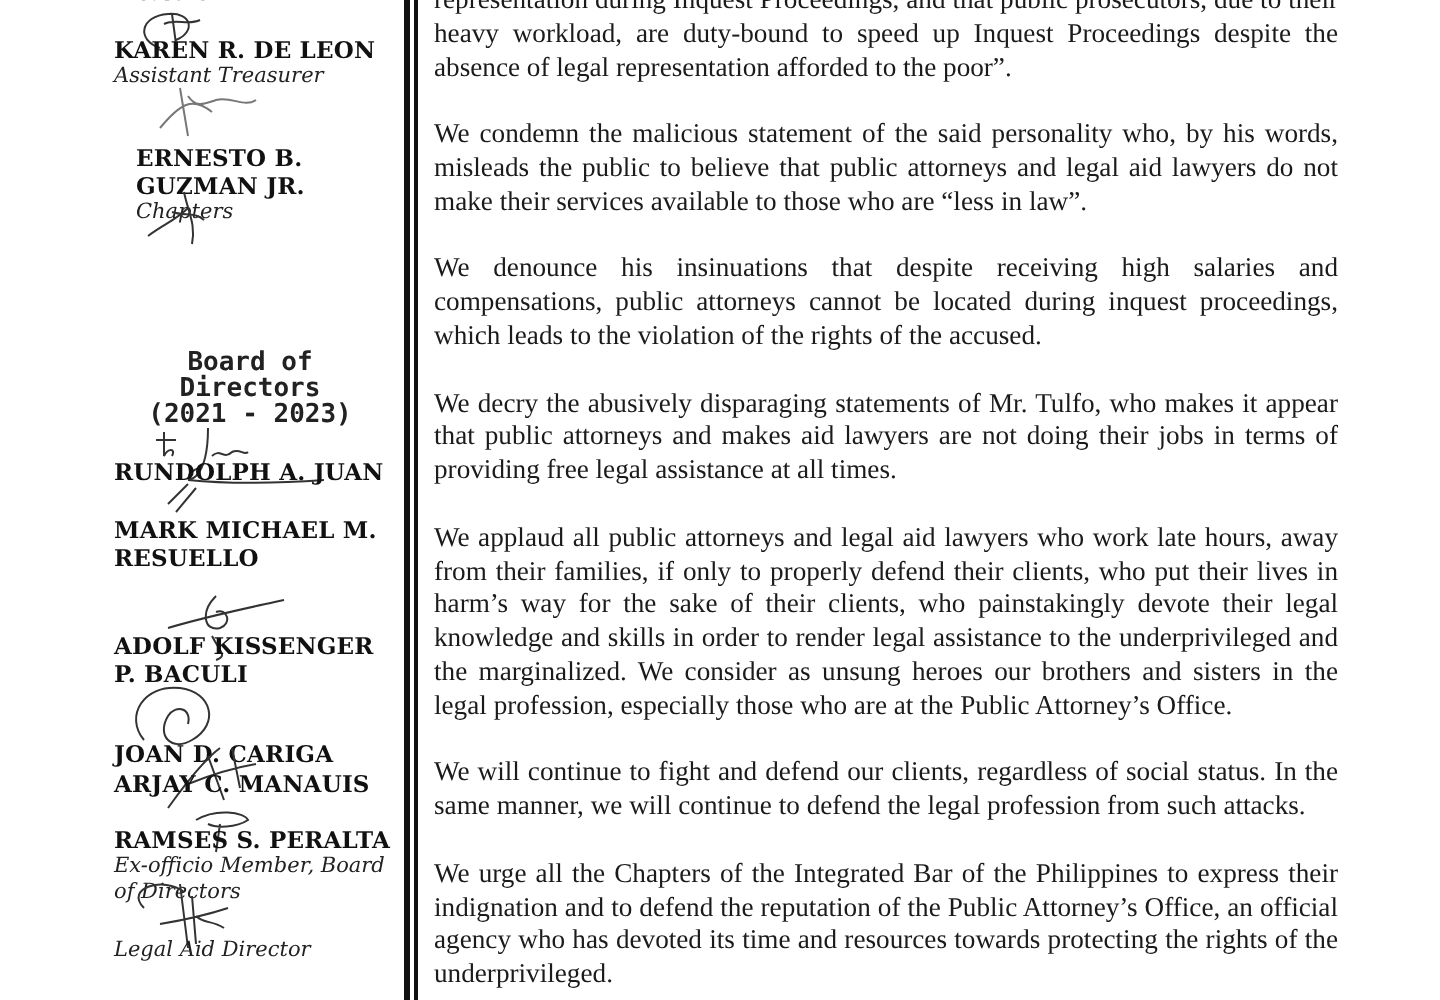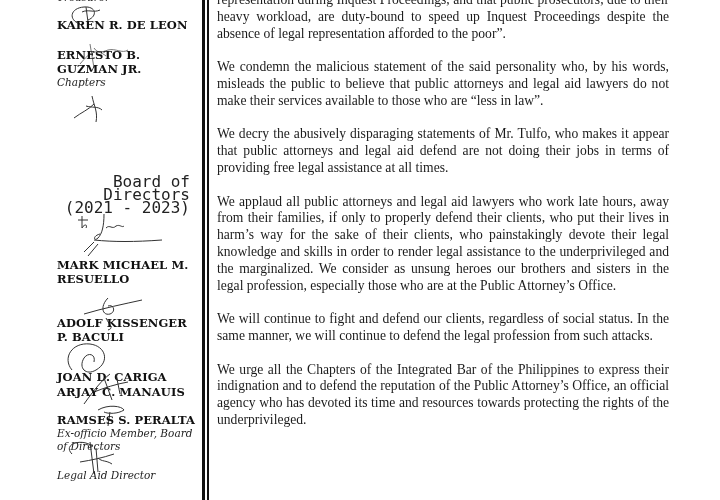--- a/index.html
+++ b/index.html
@@ -14,22 +14,22 @@
     .name {
       font-family:"DejaVu Serif", serif; font-weight:bold; font-size:11.5px;
       line-height:14px; color:#111; letter-spacing:0.1px;
     }
     .role {
       font-family:"DejaVu Serif", serif; font-style:italic; font-size:10.5px;
       line-height:13px; color:#222;
     }
     .board-heading {
       position:absolute; left:60px; top:175px; width:130px;
-      font-family:"DejaVu Sans Mono", monospace; font-size:16px; line-height:13px;
-      color:#222; text-align:right; font-weight:normal;
+      font-family:"DejaVu Sans Mono", monospace; font-size:13px; line-height:13px;
+      color:#222; text-align:center; font-weight:bold;
     }
     .signature {
       position:absolute; pointer-events:none;
     }
     .divider-thick {
       position:absolute; left:202px; top:0; width:3px; height:500px; background:#111;
     }
     .divider-thin {
       position:absolute; left:207px; top:0; width:1.5px; height:500px; background:#111;
     }
@@ -46,42 +46,46 @@
 <div class="sidebar">
   <div class="officer" style="top:-9px;">
     <div class="role">Treasurer</div>
   </div>
 
   <svg class="signature" style="left:62px;top:4px;" width="50" height="26">
     <path d="M18 20 C6 16 8 4 22 3 C34 2 36 12 26 16 M20 8 C26 5 32 9 38 6 M24 3 L26 18" stroke="#333" stroke-width="1" fill="none"></path>
   </svg>
   <div class="officer" style="top:18px;">
     <div class="name">KAREN R. DE LEON</div>
+    <div class="role">Assistant Treasurer</div>
   </div>
 
   <svg class="signature" style="left:76px;top:42px;" width="60" height="28">
     <path d="M4 22 C14 10 20 6 30 14 M18 6 C22 12 26 10 32 8 C40 6 46 12 52 8 M14 2 L18 26" stroke="#555" stroke-width="1" fill="none" opacity="0.8"></path>
   </svg>
-  <div class="officer" style="top:48px;">
+  <div class="officer" style="top:72px;margin-left:11px;">
     <div class="name">ERNESTO B. GUZMAN JR.</div>
     <div class="role">Chapters</div>
   </div>
 
   <svg class="signature" style="left:70px;top:92px;" width="40" height="34">
     <path d="M4 26 C12 20 18 18 24 12 M22 4 C24 14 28 20 26 30 M16 14 C22 16 28 14 32 18" stroke="#333" stroke-width="1" fill="none"></path>
   </svg>
 
   <div class="board-heading">
     <div>Board of Directors</div>
     <div>(2021 - 2023)</div>
   </div>
 
   <svg class="signature" style="left:74px;top:212px;" width="100" height="46">
     <path d="M4 8 L14 8 M8 4 L8 16 C10 12 14 12 12 16 M30 2 C30 14 28 22 24 26 C20 30 18 24 26 22 M32 16 C36 12 38 18 42 14 C46 12 48 16 50 14 M20 28 C40 30 60 30 88 28 M10 40 L20 30 M14 44 L24 32" stroke="#333" stroke-width="1" fill="none"></path>
   </svg>
+  <div class="officer" style="top:229px;">
+    <div class="name">RUNDOLPH A. JUAN</div>
+  </div>
 
   <div class="officer" style="top:258px;">
     <div class="name">MARK MICHAEL M. RESUELLO</div>
   </div>
 
   <svg class="signature" style="left:80px;top:296px;" width="66" height="36">
     <path d="M4 18 C24 12 44 8 62 4 M28 2 C20 10 22 20 30 18 C36 16 34 8 28 10 M26 22 C30 30 34 32 28 34" stroke="#333" stroke-width="1" fill="none"></path>
   </svg>
   <div class="officer" style="top:316px;">
     <div class="name">ADOLF KISSENGER P. BACULI</div>
@@ -116,17 +120,18 @@
     <div class="role">Legal Aid Director</div>
   </div>
 </div>
 
 <div class="divider-thick"></div>
 <div class="divider-thin"></div>
 
 <div class="content">
   <p>representation during Inquest Proceedings, and that public prosecutors, due to their heavy workload, are duty-bound to speed up Inquest Proceedings despite the absence of legal representation afforded to the poor”.</p>
   <p>We condemn the malicious statement of the said personality who, by his words, misleads the public to believe that public attorneys and legal aid lawyers do not make their services available to those who are “less in law”.</p>
-  <p>We decry the abusively disparaging statements of Mr. Tulfo, who makes it appear that public attorneys and legal aid defend are not doing their jobs in terms of providing free legal assistance at all times.</p>
+  <p>We denounce his insinuations that despite receiving high salaries and compensations, public attorneys cannot be located during inquest proceedings, which leads to the violation of the rights of the accused.</p>
+  <p>We decry the abusively disparaging statements of Mr. Tulfo, who makes it appear that public attorneys and makes aid lawyers are not doing their jobs in terms of providing free legal assistance at all times.</p>
   <p>We applaud all public attorneys and legal aid lawyers who work late hours, away from their families, if only to properly defend their clients, who put their lives in harm’s way for the sake of their clients, who painstakingly devote their legal knowledge and skills in order to render legal assistance to the underprivileged and the marginalized. We consider as unsung heroes our brothers and sisters in the legal profession, especially those who are at the Public Attorney’s Office.</p>
   <p>We will continue to fight and defend our clients, regardless of social status. In the same manner, we will continue to defend the legal profession from such attacks.</p>
   <p>We urge all the Chapters of the Integrated Bar of the Philippines to express their indignation and to defend the reputation of the Public Attorney’s Office, an official agency who has devoted its time and resources towards protecting the rights of the underprivileged.</p>
 </div>
 
 </body></html>

